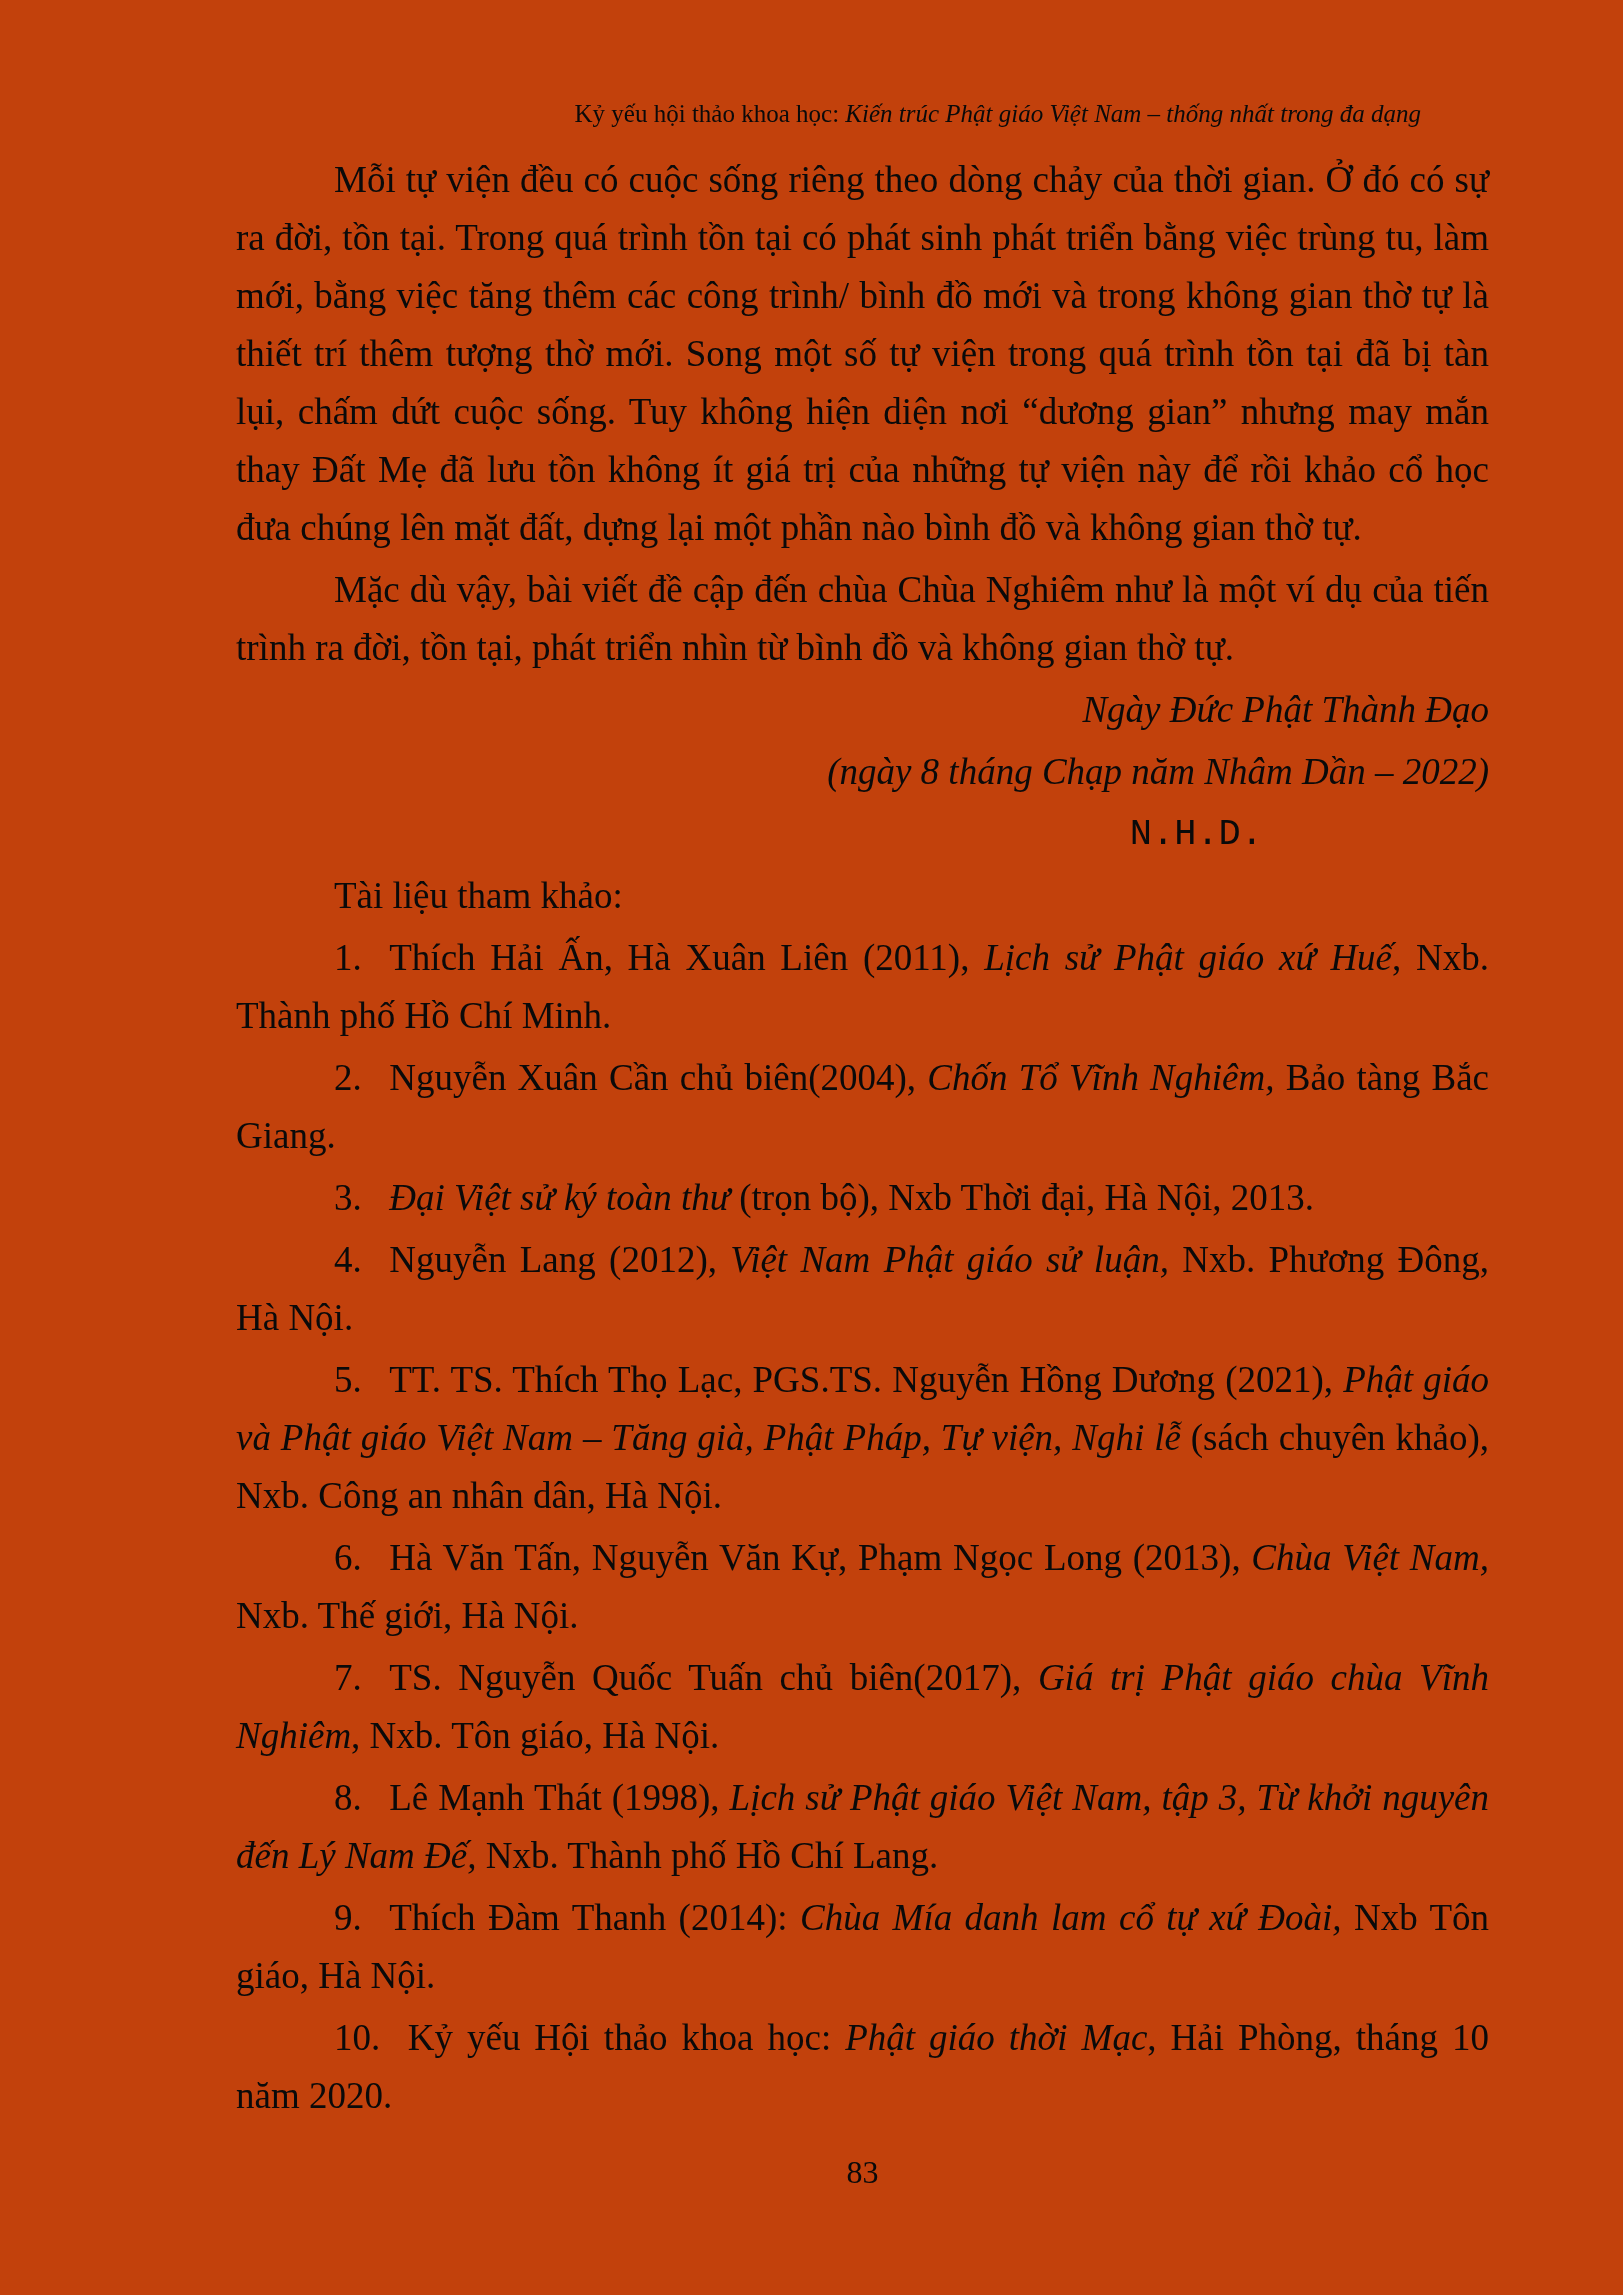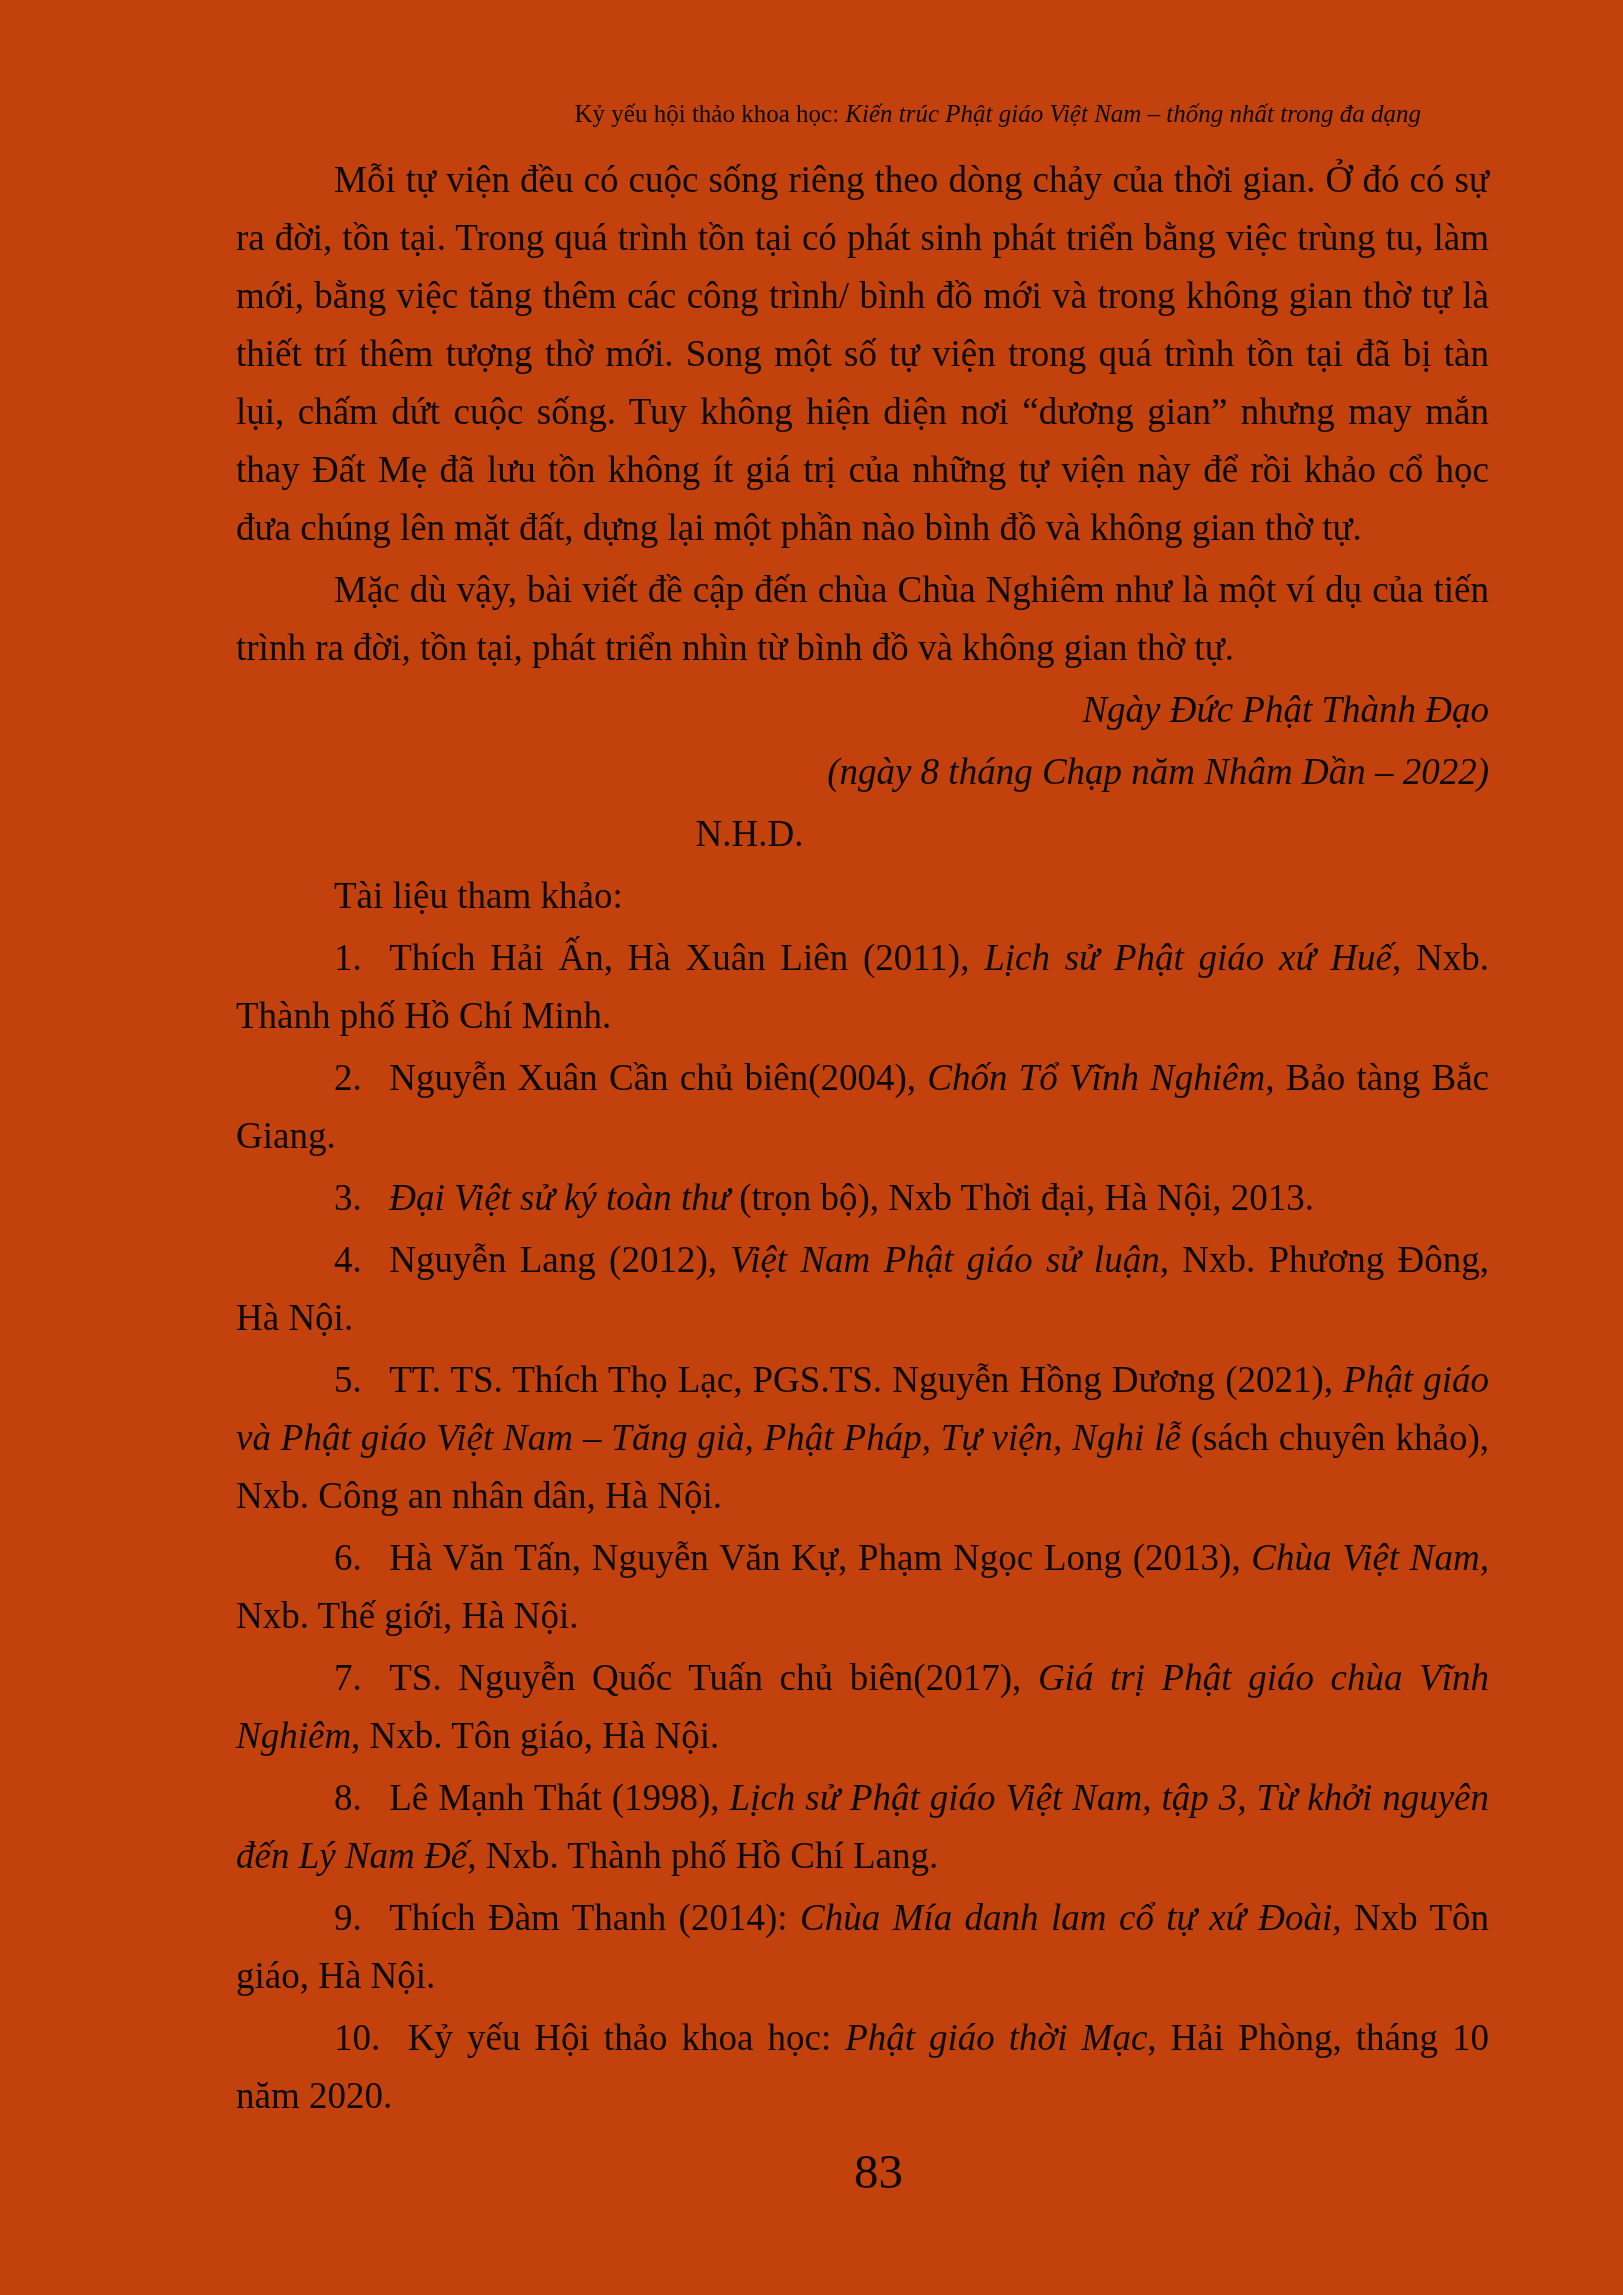--- a/index.html
+++ b/index.html
@@ -32,34 +32,34 @@
     left: 232px;
     width: 1261px;
     font-size: 37px;
     line-height: 58px;
     text-align: justify;
   }
   .content p { margin: 4px; }
   .para { text-indent: 98px; }
   .it { font-style: italic; }
   .sig { text-align: right; }
-  .sig-initials { text-align: center; padding-right: 226px; }
+  .sig-initials { text-align: right; padding-right: 226px; font-family: Liberation Mono, monospace; }
   .ref-heading {
     font-weight: normal;
     text-indent: 98px;
     text-align: left;
   }
   .ref-item .num { margin-right: 27.5px; }
   .page-number {
     position: absolute;
     top: 2143px;
-    left: 248px;
+    left: 232px;
     width: 1261px;
     line-height: 58px;
-    font-size: 49px;
+    font-size: 32px;
     text-align: center;
   }
 </style>
 </head>
 <body>
 
 <div class="page">
 
   <div class="running-header">
     <span>Kỷ yếu hội thảo khoa học: </span><span class="it">Kiến trúc Phật giáo Việt Nam – thống nhất trong đa dạng</span>

